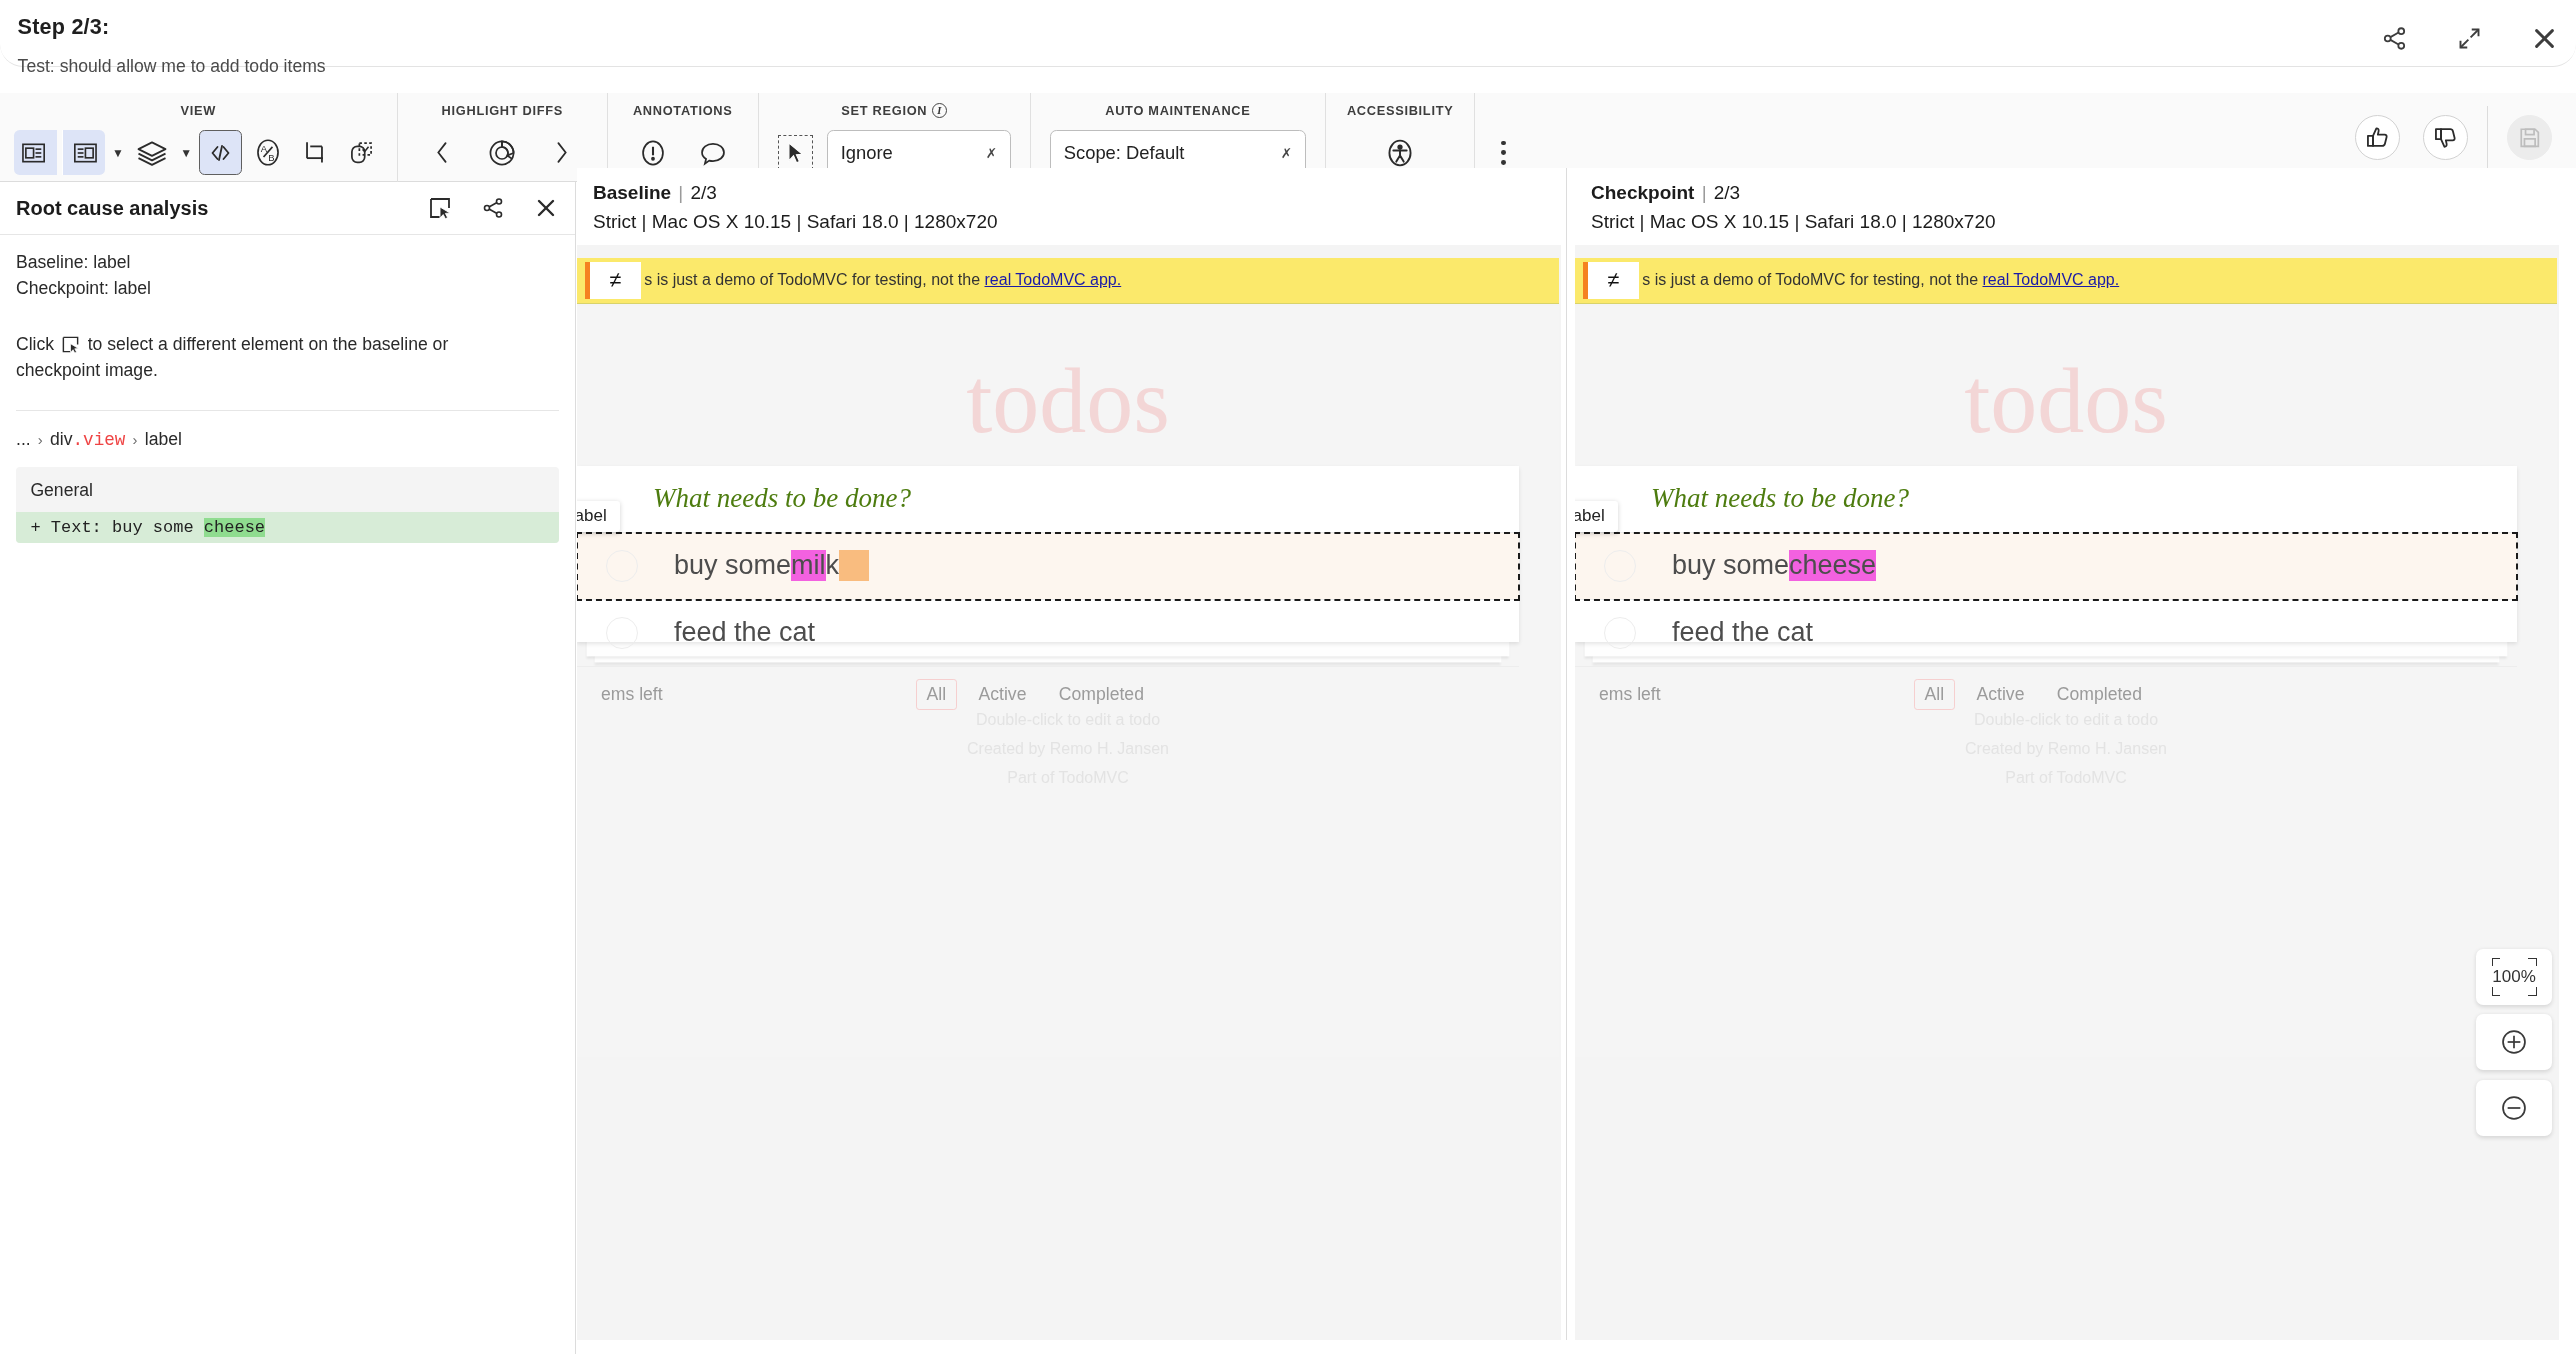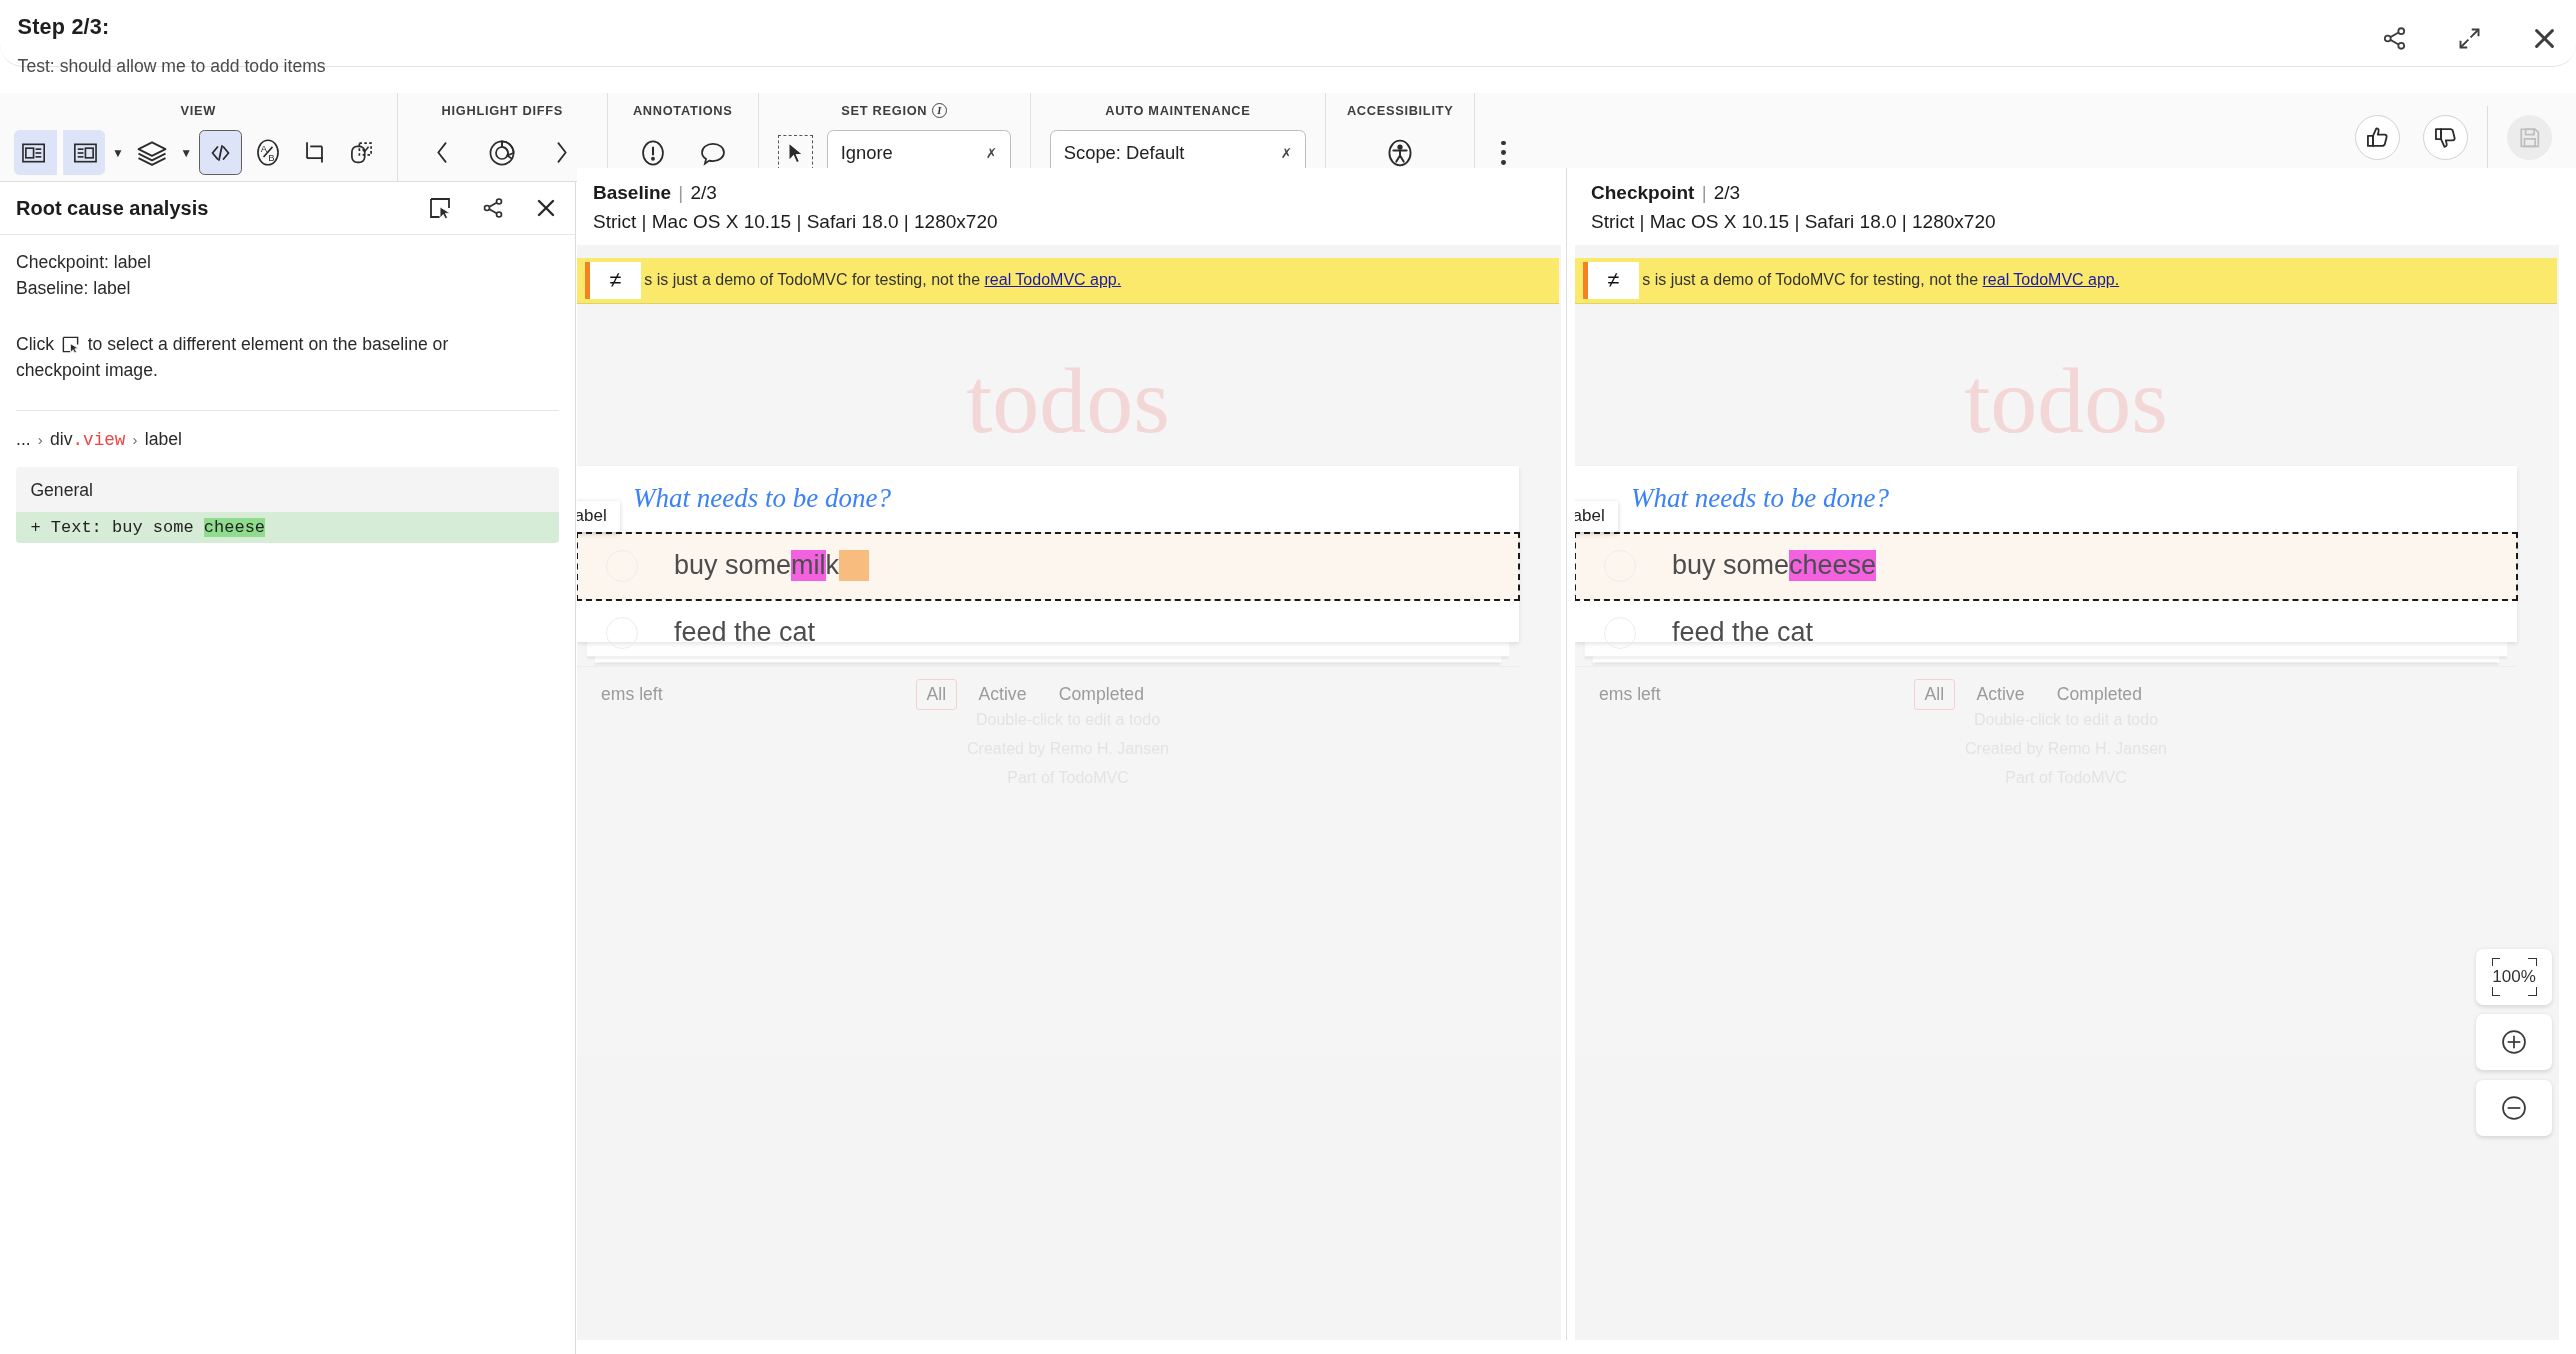--- a/index.html
+++ b/index.html
@@ -252,23 +252,23 @@
   .todo-card {
     position: absolute; left: 0; top: 160px;
     width: 942px; height: 176px;
     background: #ffffff;
     box-shadow: 0 2.4px 4px rgba(0,0,0,0.10), 0 24px 0 -9.6px rgba(255,255,255,0.95),
                 0 27px 2.4px -9.6px rgba(0,0,0,0.08), 0 38px 0 -17.6px rgba(255,255,255,0.95),
                 0 42px 2.4px -17.6px rgba(0,0,0,0.06);
   }
   .new-todo {
     height: 67px; display: flex; align-items: center;
-    padding-left: 56px;
+    padding-left: 76px;
     font-family: "Liberation Serif", serif;
-    font-style: italic; font-size: 27px; color: #3b82f6;
+    font-style: italic; font-size: 27px; color: #4d7c0f;
     border-bottom: 0.8px solid #ededed;
   }
   .todo-item {
     height: 67px; display: flex; align-items: center;
     padding-left: 97px; position: relative;
     border-bottom: 0.8px solid #ededed;
     font-size: 27px; color: #4d4d4d;
   }
   .todo-item .circle {
     position: absolute; left: 29px; top: 17.6px;
@@ -569,22 +569,22 @@
         <div class="lp-hicon">
           <svg width="24" height="24" viewBox="0 0 24 24" fill="none" stroke="#2b2b2b" stroke-width="2.4" stroke-linecap="round">
             <line x1="5" y1="5" x2="19" y2="19"></line>
               <line x1="19" y1="5" x2="5" y2="19"></line>
           </svg>
         </div>
       </div>
     </div>
 
     <div class="lp-body">
+      <div class="lp-line">Baseline: label</div>
       <div class="lp-line">Checkpoint: label</div>
-      <div class="lp-line">Baseline: label</div>
       <div class="lp-para">
         <span>Click</span>
         <span class="inline-pick">
           <svg width="19" height="19" viewBox="0 0 24 24" fill="none" stroke="#2b2b2b" stroke-width="1.8">
             <path d="M3 3 H21 V12"></path>
               <path d="M3 3 V21 H12"></path>
             <polygon points="12,11 12,22 15.2,18.6 17.4,22.8 19.6,21.6 17.4,17.4 22,17" fill="#2b2b2b" stroke="#fff" stroke-width="0.9"></polygon>
           </svg>
         </span>
         <span>to select a different element on the baseline or checkpoint image.</span>

